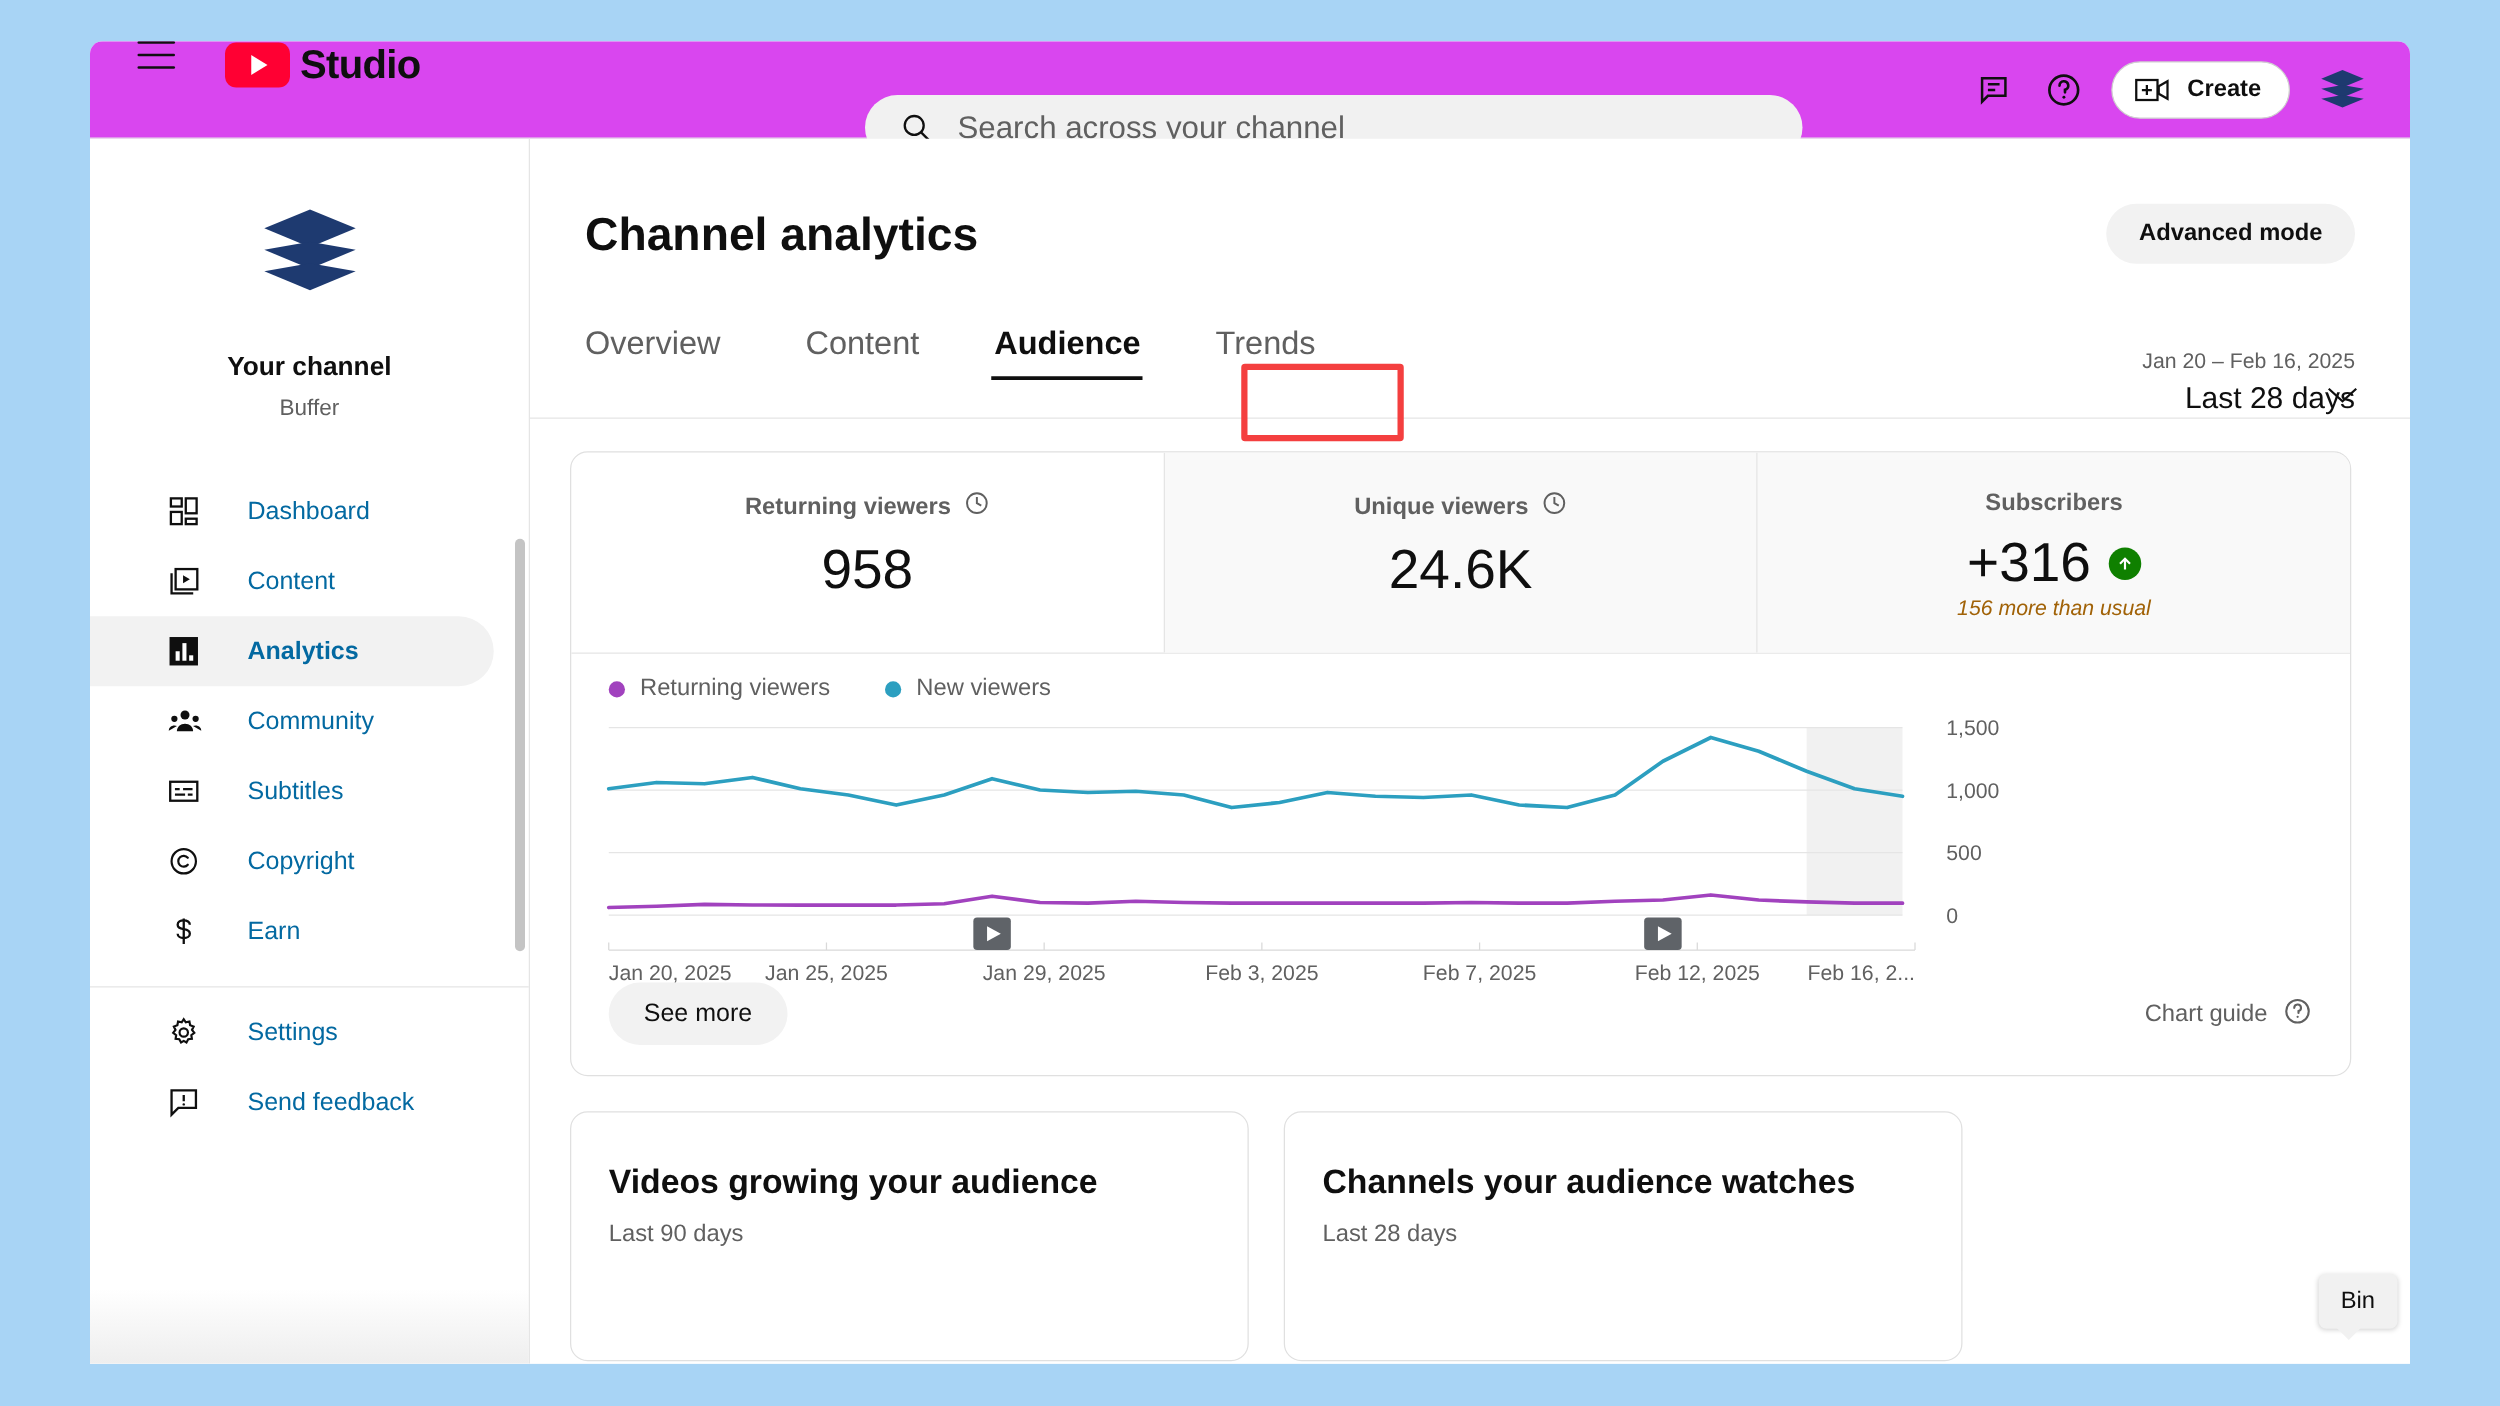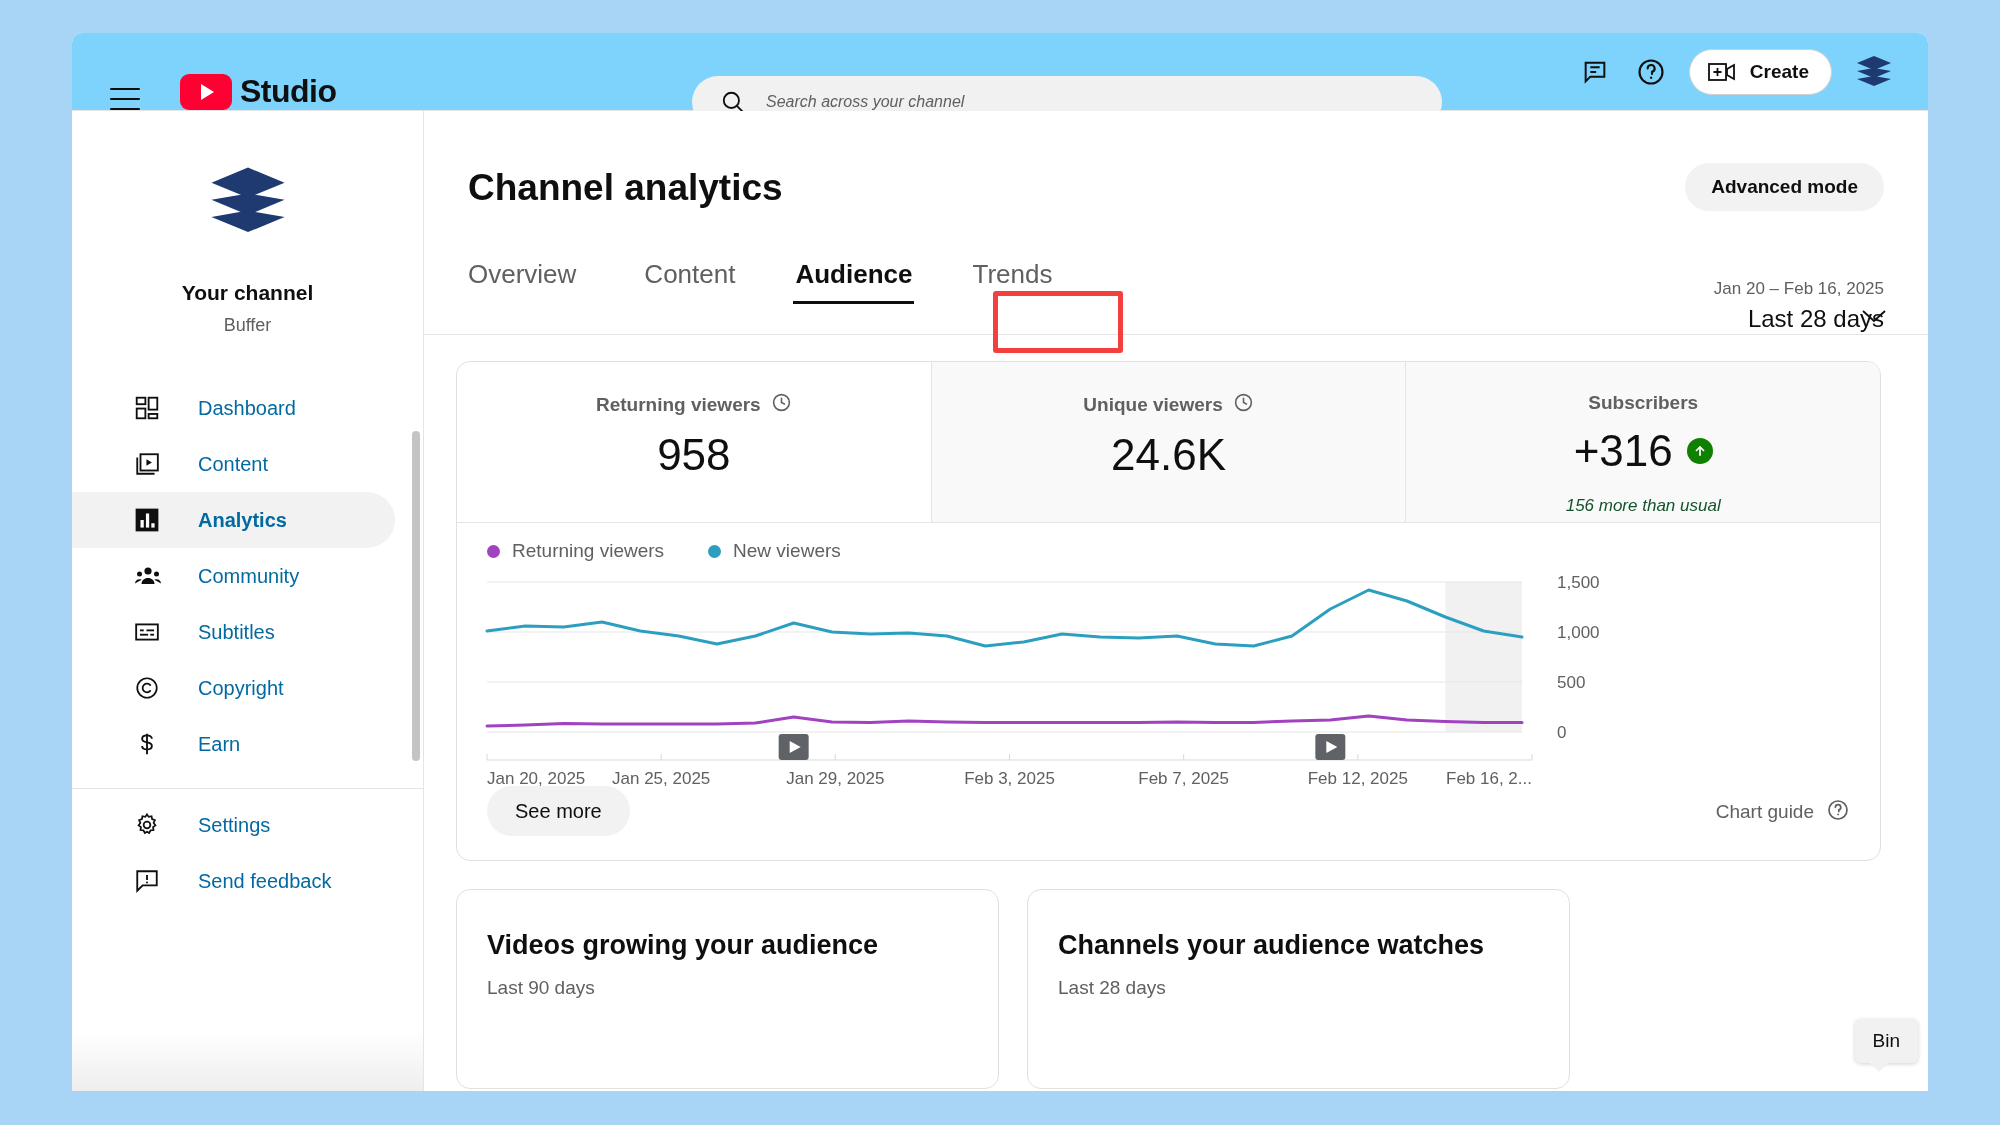--- a/index.html
+++ b/index.html
@@ -15,23 +15,23 @@
     width: 1856px; height: 1058px;
     background: #ffffff;
     border-radius: 10px 10px 0 0;
     overflow: hidden;
   }
 
   
   .topbar {
     position: absolute; top: 0; left: 0;
     width: 1856px; height: 78px;
-    background: #7dd3fc;
+    background: #d946ef;
     border-bottom: 1px solid #e5e5e5;
-    display: flex; align-items: flex-end;
+    display: flex; align-items: flex-start;
   }
   .hamburger {
     width: 30px; height: 22px; margin-left: 38px;
     display: flex; flex-direction: column; justify-content: space-between;
     cursor: pointer;
   }
   .hamburger i { display:block; height: 2px; background: #0f0f0f; border-radius: 1px; }
   .brand { display: flex; align-items: center; margin-left: 40px; cursor: pointer; }
   .yt-logo {
     width: 52px; height: 36px; background: #ff0033;
@@ -49,22 +49,22 @@
   }
   .searchwrap {
     position: absolute; left: 620px; top: 43px;
     width: 750px; height: 52px;
     background: #f1f1f1; border-radius: 26px;
     display: flex; align-items: center;
   }
   .searchwrap .mag { margin-left: 28px; display:flex; }
   .searchwrap input {
     border: none; background: transparent; outline: none;
-    margin-left: 20px; font-size: 16px; color: #0f0f0f;
-    font-family: "Liberation Sans", sans-serif; width: 600px; font-style: italic;
+    margin-left: 20px; font-size: 25px; color: #0f0f0f;
+    font-family: "Liberation Sans", sans-serif; width: 600px;
   }
   .searchwrap input::placeholder { color: #606060; }
   .hdr-right {
     position: absolute; right: 34px; top: 0; height: 78px;
     display: flex; align-items: center; gap: 0;
   }
   .icon-btn {
     width: 56px; height: 56px; border-radius: 50%;
     display: flex; align-items: center; justify-content: center;
     cursor: pointer;
@@ -174,21 +174,21 @@
     align-items: center; justify-content: flex-start; padding-top: 30px;
     position: relative;
   }
   .metric.dim { background: #f9f9f9; }
   .metric + .metric { border-left: 1px solid #e5e5e5; }
   .m-label {
     font-size: 19px; color: #606060; font-weight: 600;
     display: flex; align-items: center; gap: 10px;
   }
   .m-value { margin-top: 12px; font-size: 44px; color: #0f0f0f; display:flex; align-items:center; gap:14px; }
-  .m-note { margin-top: 20px; font-size: 17px; color: #14532d; font-style: italic; }
+  .m-note { margin-top: 1px; font-size: 17px; color: #a16207; font-style: italic; }
   .up-badge {
     width: 26px; height: 26px; border-radius: 50%; background: #0f8000;
     display: flex; align-items: center; justify-content: center;
   }
   .metrics-rule { height:1px; background:#e5e5e5; }
 
   .legend {
     position: absolute; left: 30px; top: 178px;
     display: flex; gap: 44px; align-items: center;
   }

